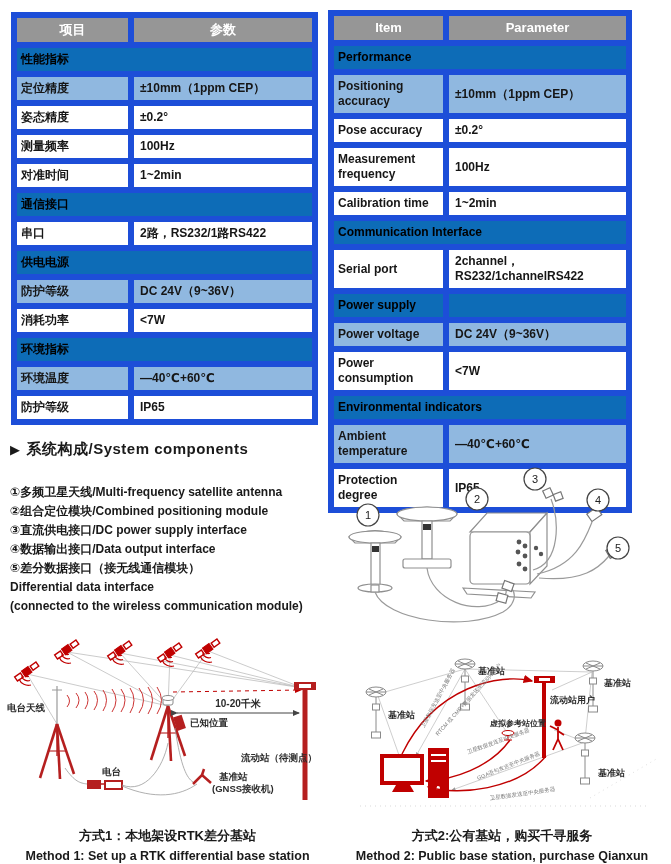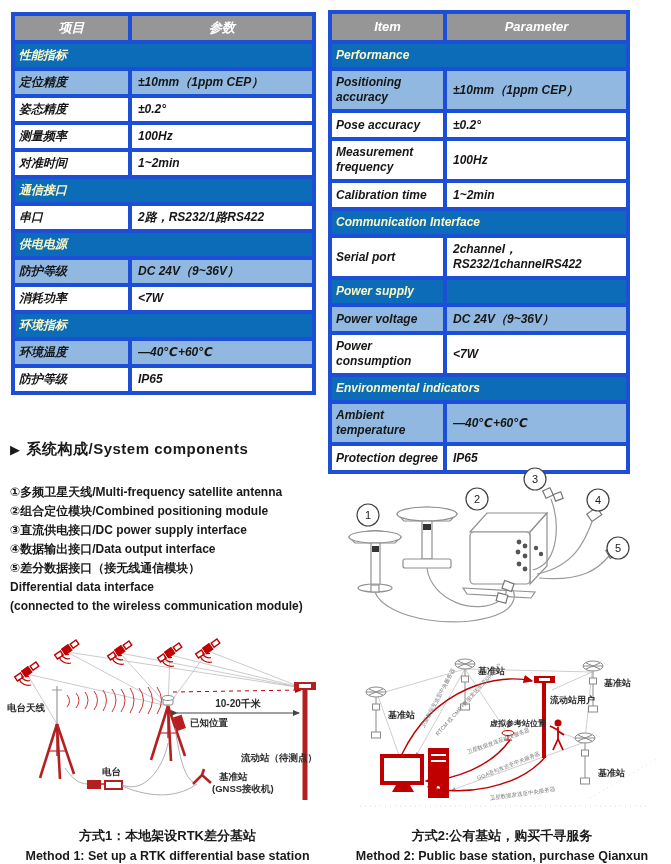--- a/index.html
+++ b/index.html
@@ -1,24 +1,24 @@
 <!DOCTYPE html>
 <html><head>
 <meta charset="utf-8">
 <style>
   html,body{margin:0;padding:0;background:#fff;}
   body{font-family:"Liberation Sans","DejaVu Sans",sans-serif;color:#111;}
   .page{position:relative;width:671px;height:864px;background:#fff;overflow:hidden;}
 
   
   table.spec{border-collapse:collapse;table-layout:fixed;position:absolute;}
-  table.spec td{border:4px solid #1d4ed8;font-size:12px;font-weight:600;color:#161616;
-    padding:4px 4px;overflow:hidden;line-height:1.25;font-style:italic;}
+  table.spec td{border:6px solid #1d4ed8;font-size:12px;font-weight:600;color:#161616;
+    padding:4px 4px;overflow:hidden;line-height:1.25;}
   table.spec td.th{background:#969696;color:#fff;text-align:center;font-size:13px;font-weight:700;}
-  table.spec tr.sec td{background:#0d6cb7;color:#fef9c3;}
+  table.spec tr.sec td{background:#0d6cb7;color:#000000;}
   table.spec tr.hl td{background:#90b8e0;}
   table.spec td.val{padding-left:6px;}
   #tbl-zh{left:11px;top:12px;width:301px;}
   #tbl-zh tr{height:27px;} #tbl-zh tr.head{height:28px;} #tbl-zh tr.sec{height:24px;}
   #tbl-en{left:328px;top:10px;width:298px;}
   #tbl-en tr{height:28px;border-radius:14px;} #tbl-en tr.head{height:30px;} #tbl-en tr.sec{height:25px;}
   #tbl-en tr.tall{height:31px;}
 
   
   .components{position:absolute;left:10px;top:440px;width:330px;}

